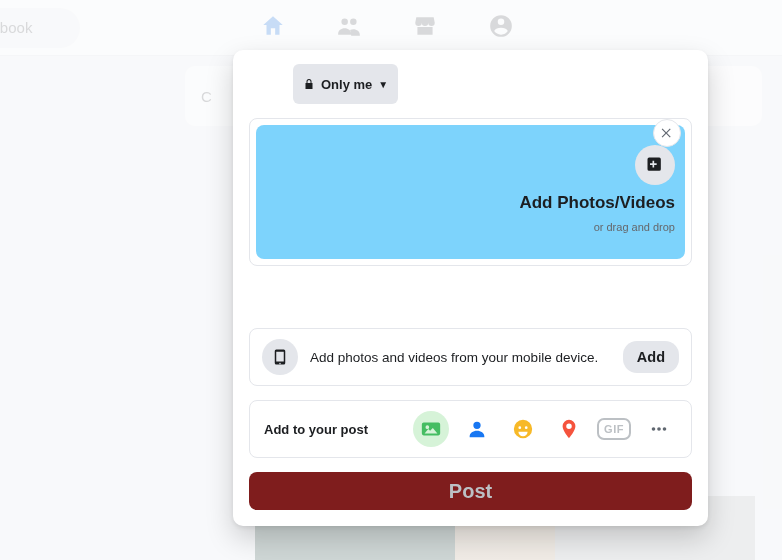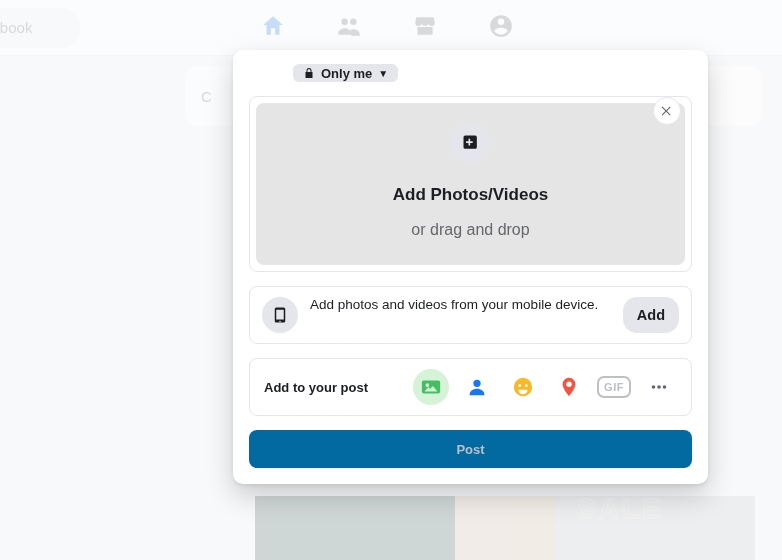--- a/index.html
+++ b/index.html
@@ -57,53 +57,52 @@
       background: #e4e6eb; border-radius: 50%; border: none;
       display: flex; align-items: center; justify-content: center; cursor: pointer;
     }
     .modal-close svg { width: 18px; height: 18px; fill: #606770; }
 
     .modal-body { padding: 14px 16px 16px; display: flex; flex-direction: column; gap: 14px; }
 
     .audience-row { display: flex; align-items: center; gap: 8px; padding-left: 44px; }
     .audience-chip {
       background: #e4e6eb; border: none; border-radius: 6px;
-      height: 18px; padding: 0 10px; display: inline-flex; align-items: center; gap: 6px;
+      height: 40px; padding: 0 10px; display: inline-flex; align-items: center; gap: 6px;
       font-size: 13px; font-weight: 600; color: #1c1e21; cursor: pointer;
     }
     .audience-chip svg { width: 12px; height: 12px; fill: #1c1e21; }
     .audience-chip .caret { font-size: 10px; color:#1c1e21; }
 
     .dropzone {
       border: 1px solid #e4e6eb; border-radius: 8px; padding: 6px;
       position: relative; background:#fff;
     }
     .dropzone-inner {
-      background: #e5e5e5; border-radius: 8px;
-      display: flex; flex-direction: column; align-items: center; justify-content: center;
+      background: #7dd3fc; border-radius: 8px;
+      display: flex; flex-direction: column; align-items: flex-end; justify-content: center;
       padding: 20px 10px 26px;
-      gap: 14px;
     }
     .dropzone .close-dz {
       position: absolute; top: 0px; right: 10px; width: 28px; height: 28px;
       background: #ffffff; border: 1px solid #e4e6eb; border-radius: 50%;
       display:flex;align-items:center;justify-content:center; cursor:pointer;
     }
     .dropzone .close-dz svg { width:14px; height:14px; fill:#606770; }
     .dz-plus-badge {
       width: 40px; height: 40px; background: #e4e6eb; border-radius: 50%;
       display:flex;align-items:center;justify-content:center; margin-bottom: 8px;
     }
     .dz-plus-badge svg { width: 20px; height: 20px; fill:#1c1e21; }
     .dz-title { font-size: 17px; font-weight: 600; color:#1c1e21; }
-    .dz-sub { font-size: 16px; color:#65676b; margin-top: 2px; }
+    .dz-sub { font-size: 11px; color:#65676b; margin-top: 8px; }
 
     .mobile-row {
       border: 1px solid #e4e6eb; border-radius: 8px;
-      display:flex; gap:12px; padding: 10px 12px; background:#fff;
+      display:flex; align-items:center; gap:12px; padding: 10px 12px; background:#fff;margin-top:48px;
     }
     .mobile-badge { width:36px; height:36px; background:#e4e6eb; border-radius:50%;
       display:flex;align-items:center;justify-content:center; }
     .mobile-badge svg { width:18px; height:18px; fill:#1c1e21; }
     .mobile-text { flex:1; font-size:13.5px; color:#1c1e21; }
     .add-btn {
       background:#e4e6eb; border:none; border-radius:14px; padding: 8px 14px;
       font-size:14.5px; font-weight:600; color:#1c1e21; cursor:pointer;
     }
 
@@ -118,22 +117,22 @@
     .pill svg { width:22px; height:22px; }
     .pill.photo svg { fill:#45bd62; }
     .pill.tag svg { fill:#1877f2; }
     .pill.feel svg { fill:#f7b928; }
     .pill.loc svg { fill:#f5533d; }
     .pill.gif { color:#bcc0c4; font-family:Arial; font-size:11px; font-weight:900; letter-spacing:.5px;
                  border:2.5px solid #bcc0c4; border-radius:7px; width:34px; height:22px; }
     .pill.more svg { fill:#606770; }
 
     .post-btn {
-      width:100%; height: 38px; background:#0369a1; border:none; border-radius: 8px;
-      color:#bcc0c4; font-size:13px; font-weight:600; cursor: not-allowed;
+      width:100%; height: 38px; background:#7f1d1d; border:none; border-radius: 8px;
+      color:#bcc0c4; font-size:20px; font-weight:600; cursor: not-allowed;
     }
   </style>
 </head>
 <body>
 
 <div class="topbar">
   <div class="search-pill">
     <span>h Facebook</span>
   </div>
   <div class="navtabs">

